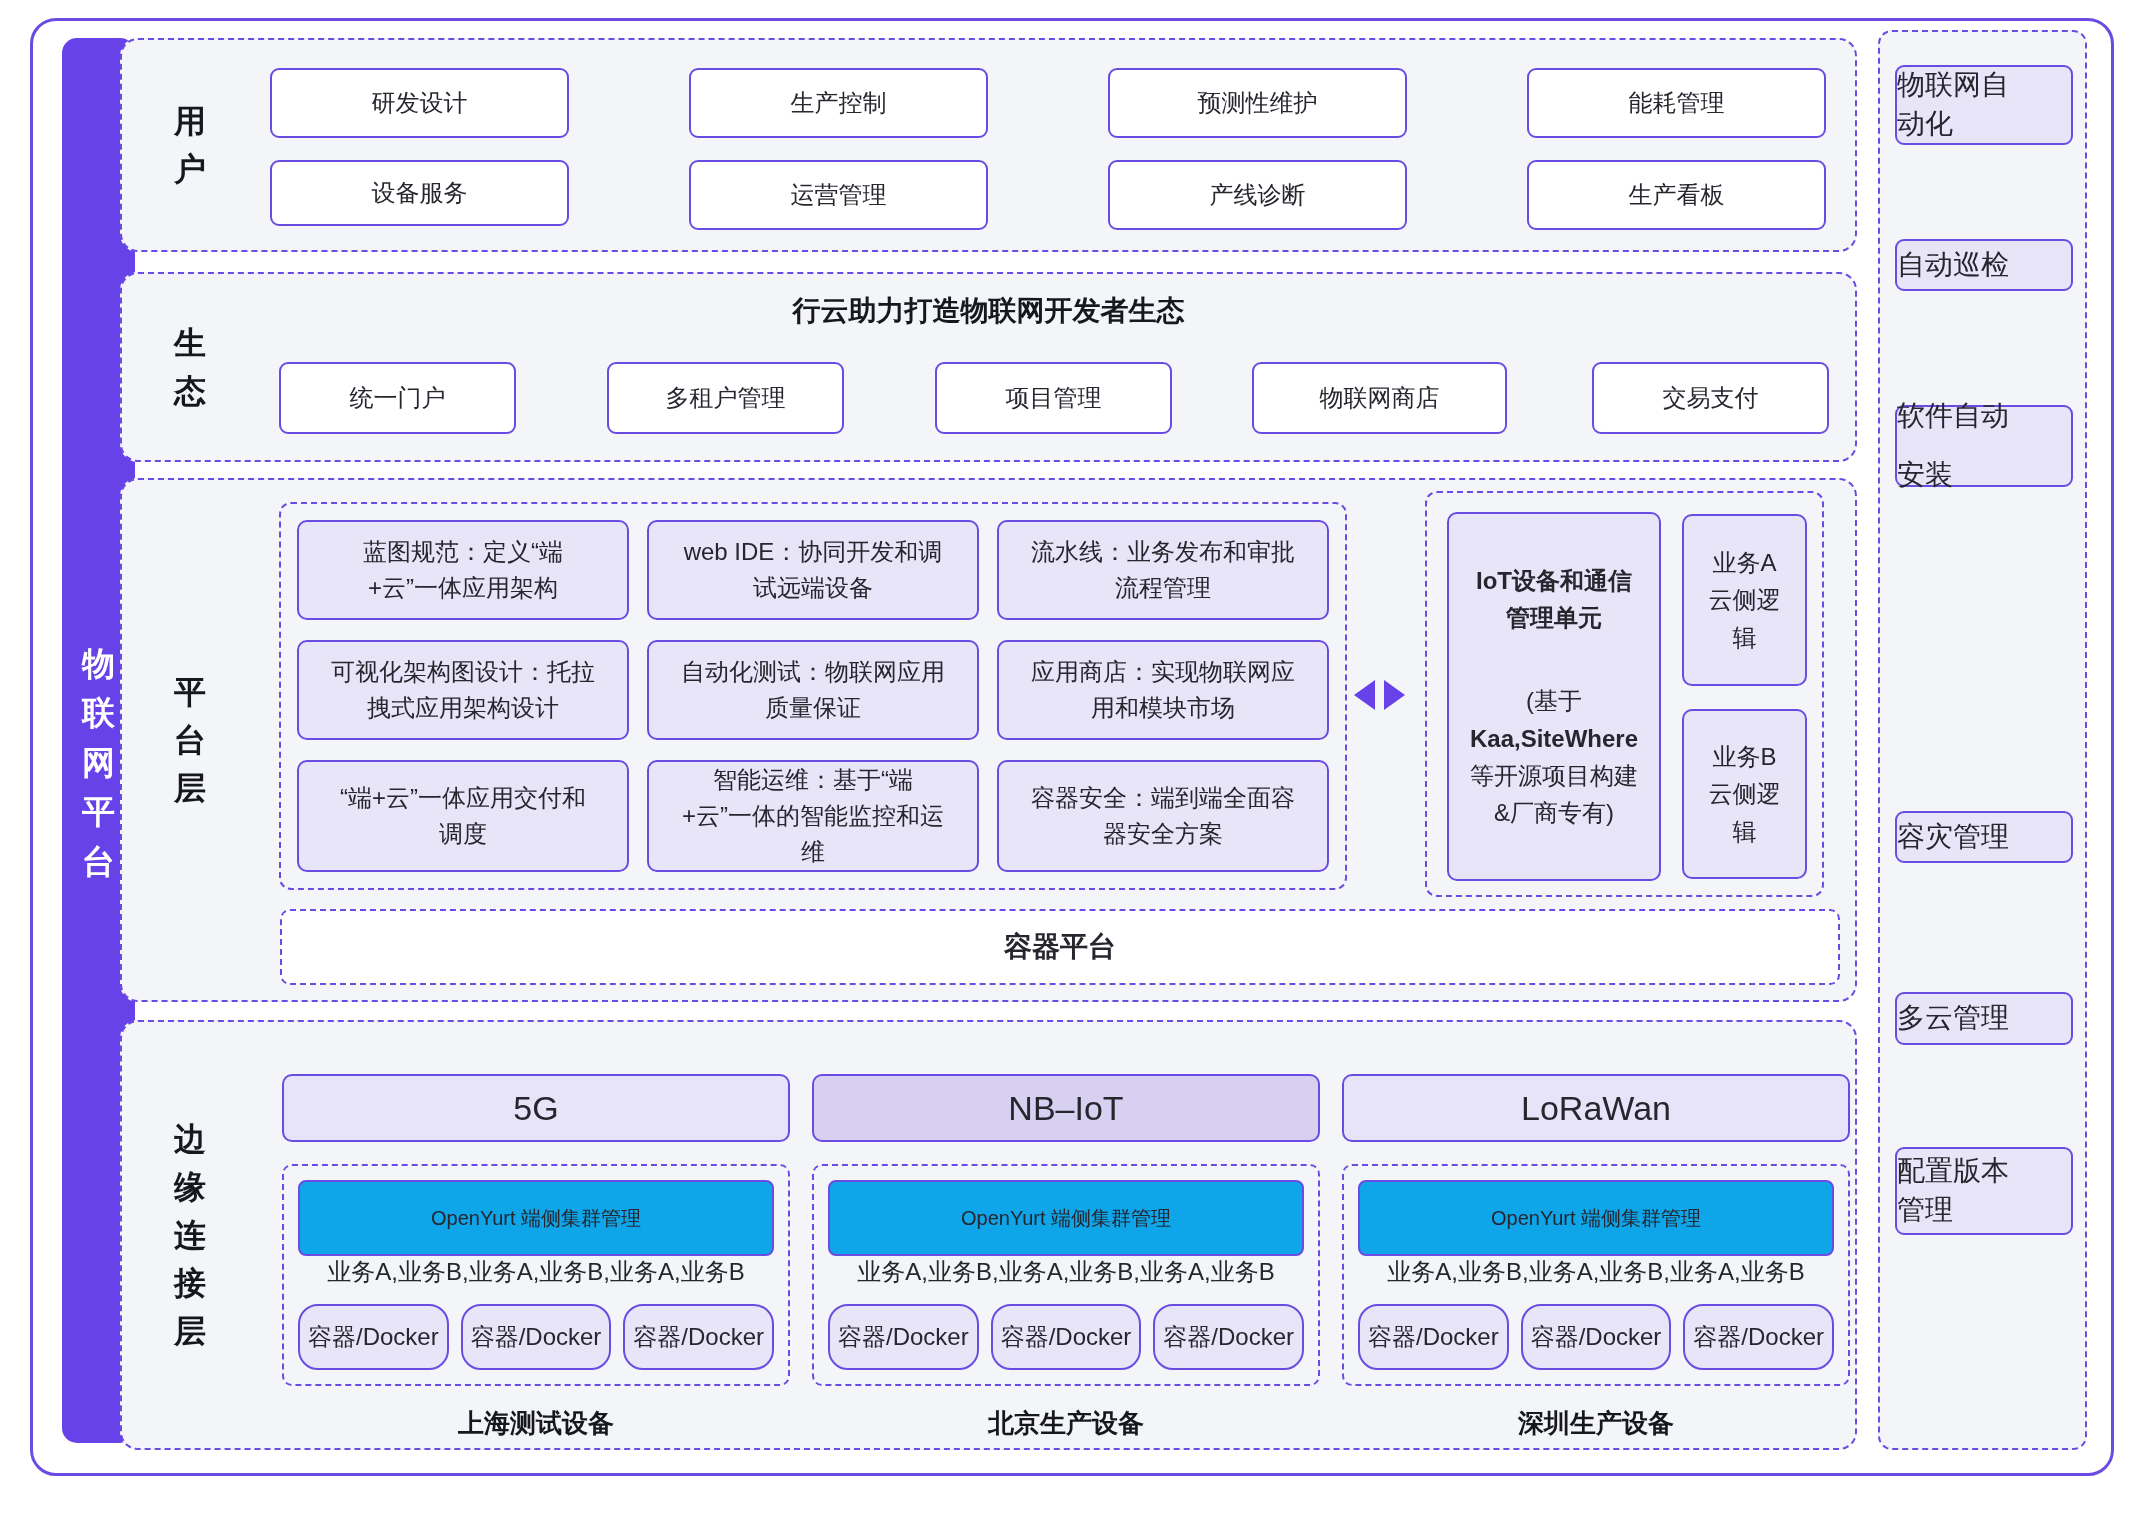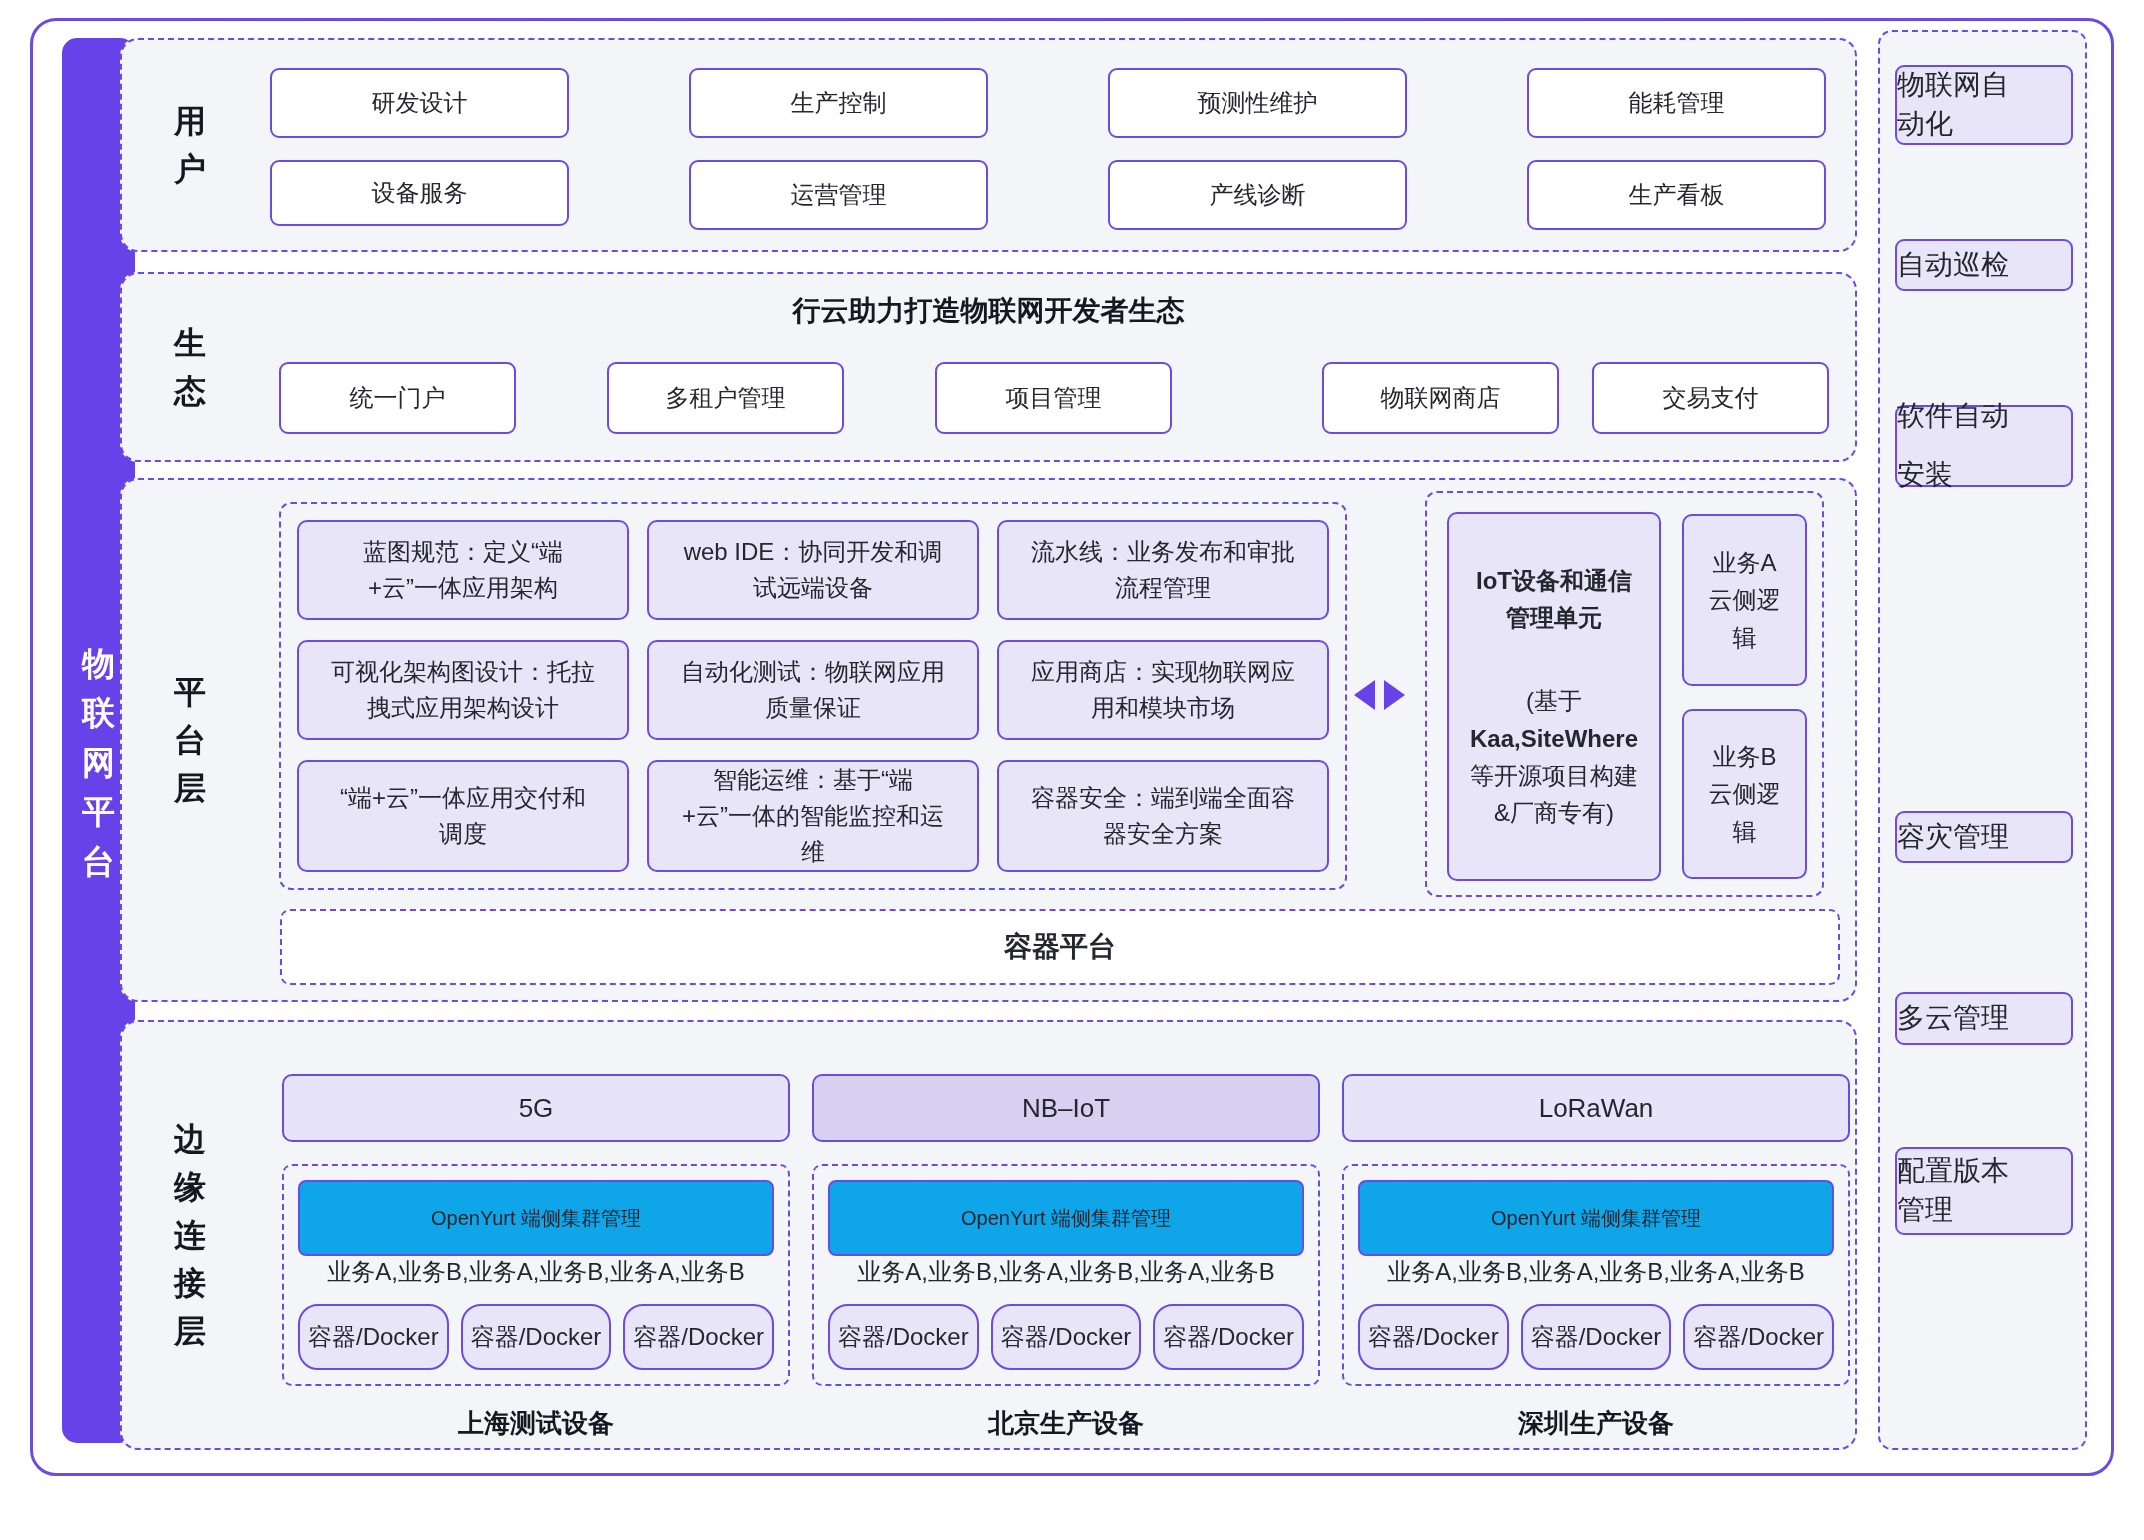--- a/index.html
+++ b/index.html
@@ -35,21 +35,21 @@
   .iotbox{position:absolute;background:#e9e5f9;border:2px solid #6b4ce2;border-radius:10px;
           box-sizing:border-box;display:flex;flex-direction:column;align-items:center;
           justify-content:center;text-align:center;font-size:24px;line-height:1.55;padding:0 18px;}
   .bold{font-weight:bold;}
   .cpbar{position:absolute;background:#ffffff;border:2px dashed #6b4ce2;border-radius:10px;
          box-sizing:border-box;display:flex;align-items:center;justify-content:center;
          font-size:28px;font-weight:bold;}
   .edgecol{position:absolute;top:0;height:100%;}
   .pill{position:absolute;left:0;top:52px;width:100%;height:68px;background:#e7e3f8;
         border:2px solid #6b4ce2;border-radius:10px;box-sizing:border-box;display:flex;
-        align-items:center;justify-content:center;font-size:26px;}
+        align-items:center;justify-content:center;font-size:34px;}
   .pill.nb{background:#d8d0f1;}
   .sub{position:absolute;left:0;top:142px;width:100%;height:222px;border:2px dashed #6b4ce2;
        border-radius:10px;box-sizing:border-box;display:flex;flex-direction:column;
        justify-content:space-between;padding:14px;}
   .cluster{height:80px;background:#0ea5e9;border:2px solid #6b4ce2;border-radius:8px;
            display:flex;align-items:center;justify-content:center;font-size:20px;box-sizing:border-box;}
   .services{text-align:center;font-size:24px;}
   .dockers{display:flex;gap:12px;}
   .docker{flex:1;height:66px;background:#e9e5f9;border:2px solid #6b4ce2;border-radius:20px;
           display:flex;align-items:center;justify-content:center;font-size:24px;box-sizing:border-box;margin-top:16px;}
@@ -87,21 +87,21 @@
   </div>
 
   <div class="sec" style="top:272px;height:190px;">
     <div class="vlabel">
       <span>生态</span>
     </div>
     <div class="secTitle">行云助力打造物联网开发者生态</div>
     <div class="wbox" style="left:157px;top:88px;width:237px;height:72px;">统一门户</div>
     <div class="wbox" style="left:485px;top:88px;width:237px;height:72px;">多租户管理</div>
     <div class="wbox" style="left:813px;top:88px;width:237px;height:72px;">项目管理</div>
-    <div class="wbox" style="left:1200px;top:88px;width:237px;height:72px;">物联网商店</div>
+    <div class="wbox" style="left:1130px;top:88px;width:255px;height:72px;">物联网商店</div>
     <div class="wbox" style="left:1470px;top:88px;width:237px;height:72px;">交易支付</div>
   </div>
 
   <div class="sec" style="top:478px;height:524px;">
     <div class="vlabel">
       <span>平台层</span>
     </div>
 
     <div class="group grid9" style="left:157px;top:22px;width:1068px;height:388px;">
       <div class="pcell">蓝图规范：定义“端+云”一体应用架构</div>

